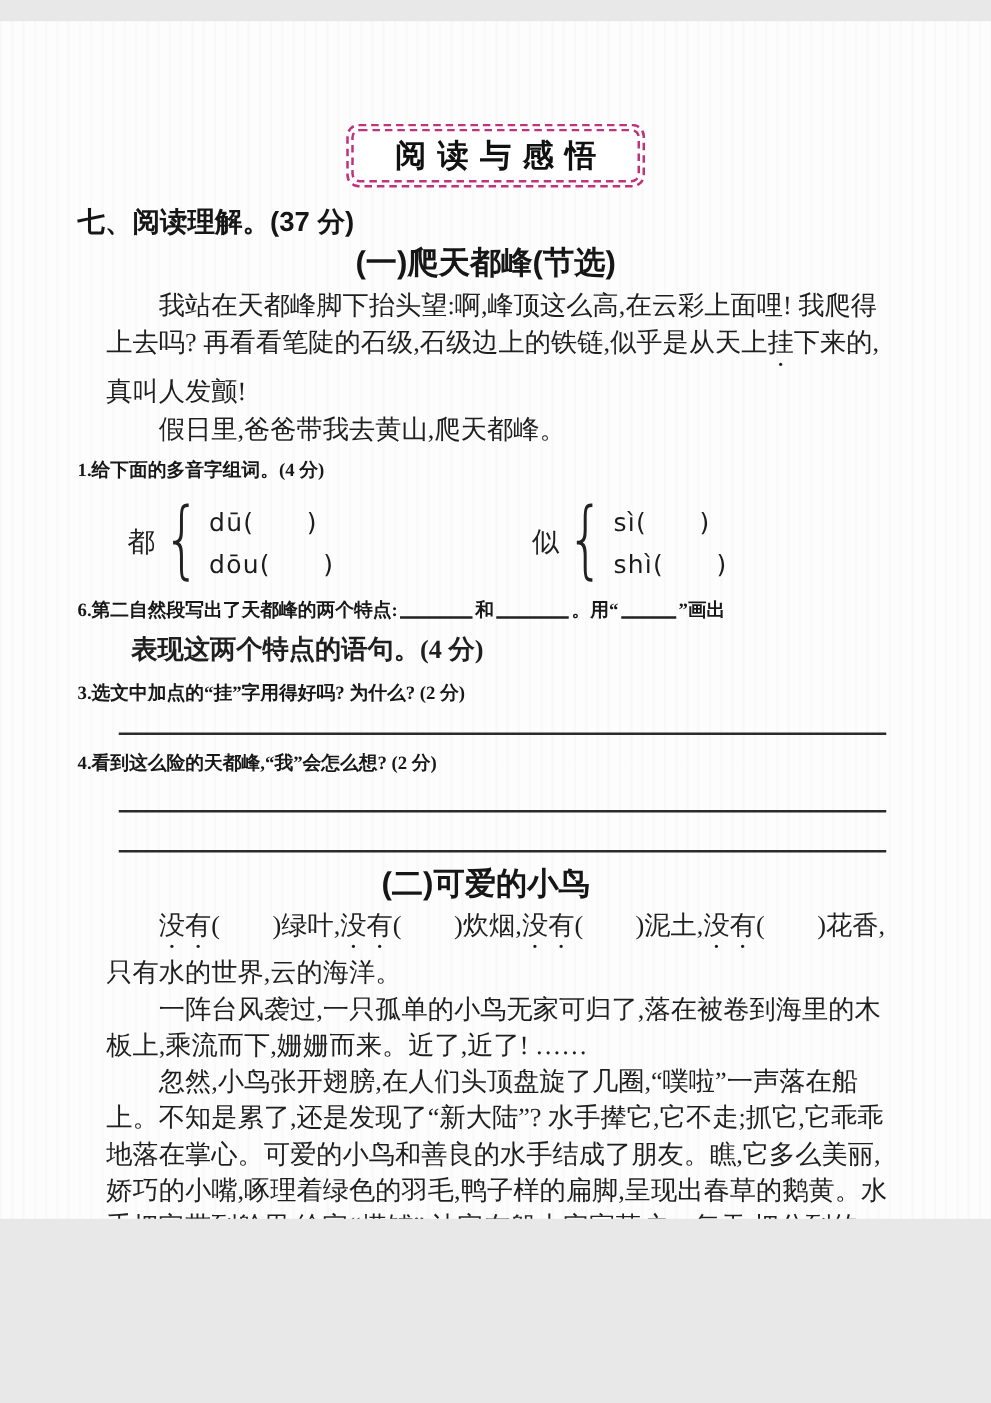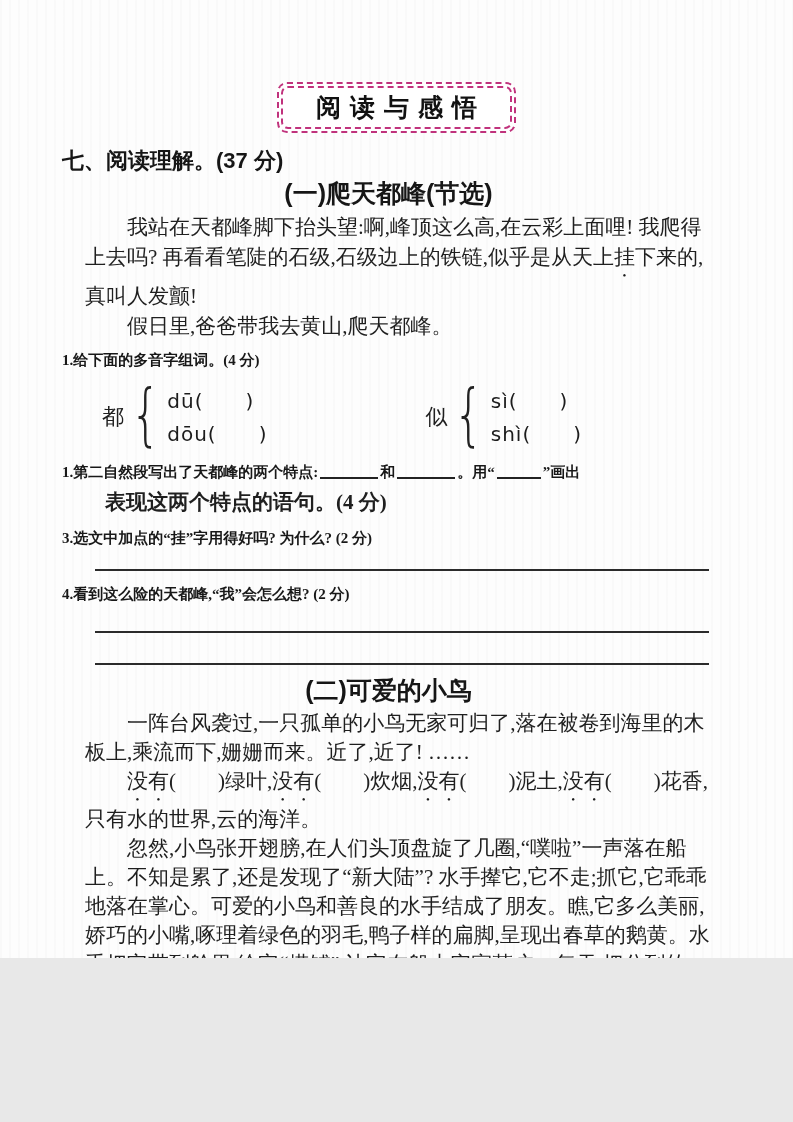--- a/index.html
+++ b/index.html
@@ -1,21 +1,21 @@
 <!DOCTYPE html>
 <html><head>
 <meta charset="utf-8">
 <style>
   * { box-sizing: border-box; margin: 0; padding: 0; }
   html, body { background: #e8e8e8; }
   body { font-family: "Liberation Serif", "DejaVu Serif", serif; color: #1f1f1f; }
   .page {
     position: relative;
     width: 793px; height: 958px;
-    margin: 0 auto;
+    margin: 17px auto;
     background: #fdfdfd;
     background-image: repeating-linear-gradient(90deg, rgba(0,0,0,0.015) 0 2px, transparent 2px 9px);
     overflow: hidden;
   }
   .content { padding: 0 78px 0 62px; font-size: 21px; line-height: 30px; }
 
   
   .banner-row { padding-top: 82px; text-align: center; }
   .banner-outer {
     display: inline-block;
@@ -158,35 +158,35 @@
       <div class="pgroup second">
         <span class="pchar">似</span>
         <span class="pbrace">{</span>
         <div class="preads">
           <span class="pread">sì(　　)</span>
           <span class="pread">shì(　　)</span>
         </div>
       </div>
     </div>
 
-    <div class="question q2"><span>1.第二自然段写出了天都峰的两个特点:</span><span class="blank"></span><span>和</span><span class="blank"></span><span>。用“</span><span class="blank sm"></span><span>”画出</span></div>
+    <div class="question q2"><span>6.第二自然段写出了天都峰的两个特点:</span><span class="blank"></span><span>和</span><span class="blank"></span><span>。用“</span><span class="blank sm"></span><span>”画出</span></div>
     <div class="q2-line2">表现这两个特点的语句。(4 分)</div>
 
     <div class="question q3">3.选文中加点的“挂”字用得好吗? 为什么? (2 分)</div>
     <div class="ansline a1"></div>
 
     <div class="question q4">4.看到这么险的天都峰,“我”会怎么想? (2 分)</div>
     <div class="ansline a2"></div>
     <div class="ansline a3"></div>
 
     <div class="center-title second">(二)可爱的小鸟</div>
 
     <div class="passage passage2">
+      <p><span class="emph">没有</span><span>(　　)绿叶,</span><span class="emph">没有</span><span>(　　)炊烟,</span><span class="emph">没有</span><span>(　　)泥土,</span><span class="emph">没有</span><span>(　　)花香,只有水的世界,云的海洋。</span></p>
       <p>一阵台风袭过,一只孤单的小鸟无家可归了,落在被卷到海里的木板上,乘流而下,姗姗而来。近了,近了! ……</p>
-      <p><span class="emph">没有</span><span>(　　)绿叶,</span><span class="emph">没有</span><span>(　　)炊烟,</span><span class="emph">没有</span><span>(　　)泥土,</span><span class="emph">没有</span><span>(　　)花香,只有水的世界,云的海洋。</span></p>
       <p>忽然,小鸟张开翅膀,在人们头顶盘旋了几圈,“噗啦”一声落在船上。不知是累了,还是发现了“新大陆”? 水手撵它,它不走;抓它,它乖乖地落在掌心。可爱的小鸟和善良的水手结成了朋友。瞧,它多么美丽,娇巧的小嘴,啄理着绿色的羽毛,鸭子样的扁脚,呈现出春草的鹅黄。水手把它带到舱里,给它“搭铺”,让它在船上安家落户。每天,把分到的一塑料桶淡水匀给它喝,把从祖国带来的鲜美的鱼肉分给它吃。天长日久,小鸟和水手的感情日趋笃厚。清晨,当第一束阳光射进舷窗时,它便敞开美丽的歌喉,唱啊唱,嘤嘤有韵,宛如春水淙淙。人类给它以生命,它毫不悭吝地把自己的艺术青春献给了哺育它的人。</p>
     </div>
 
   </div>
 
   <div class="footer">落叶老师微信：DY20251122</div>
 
 </div>
 
 </body></html>

